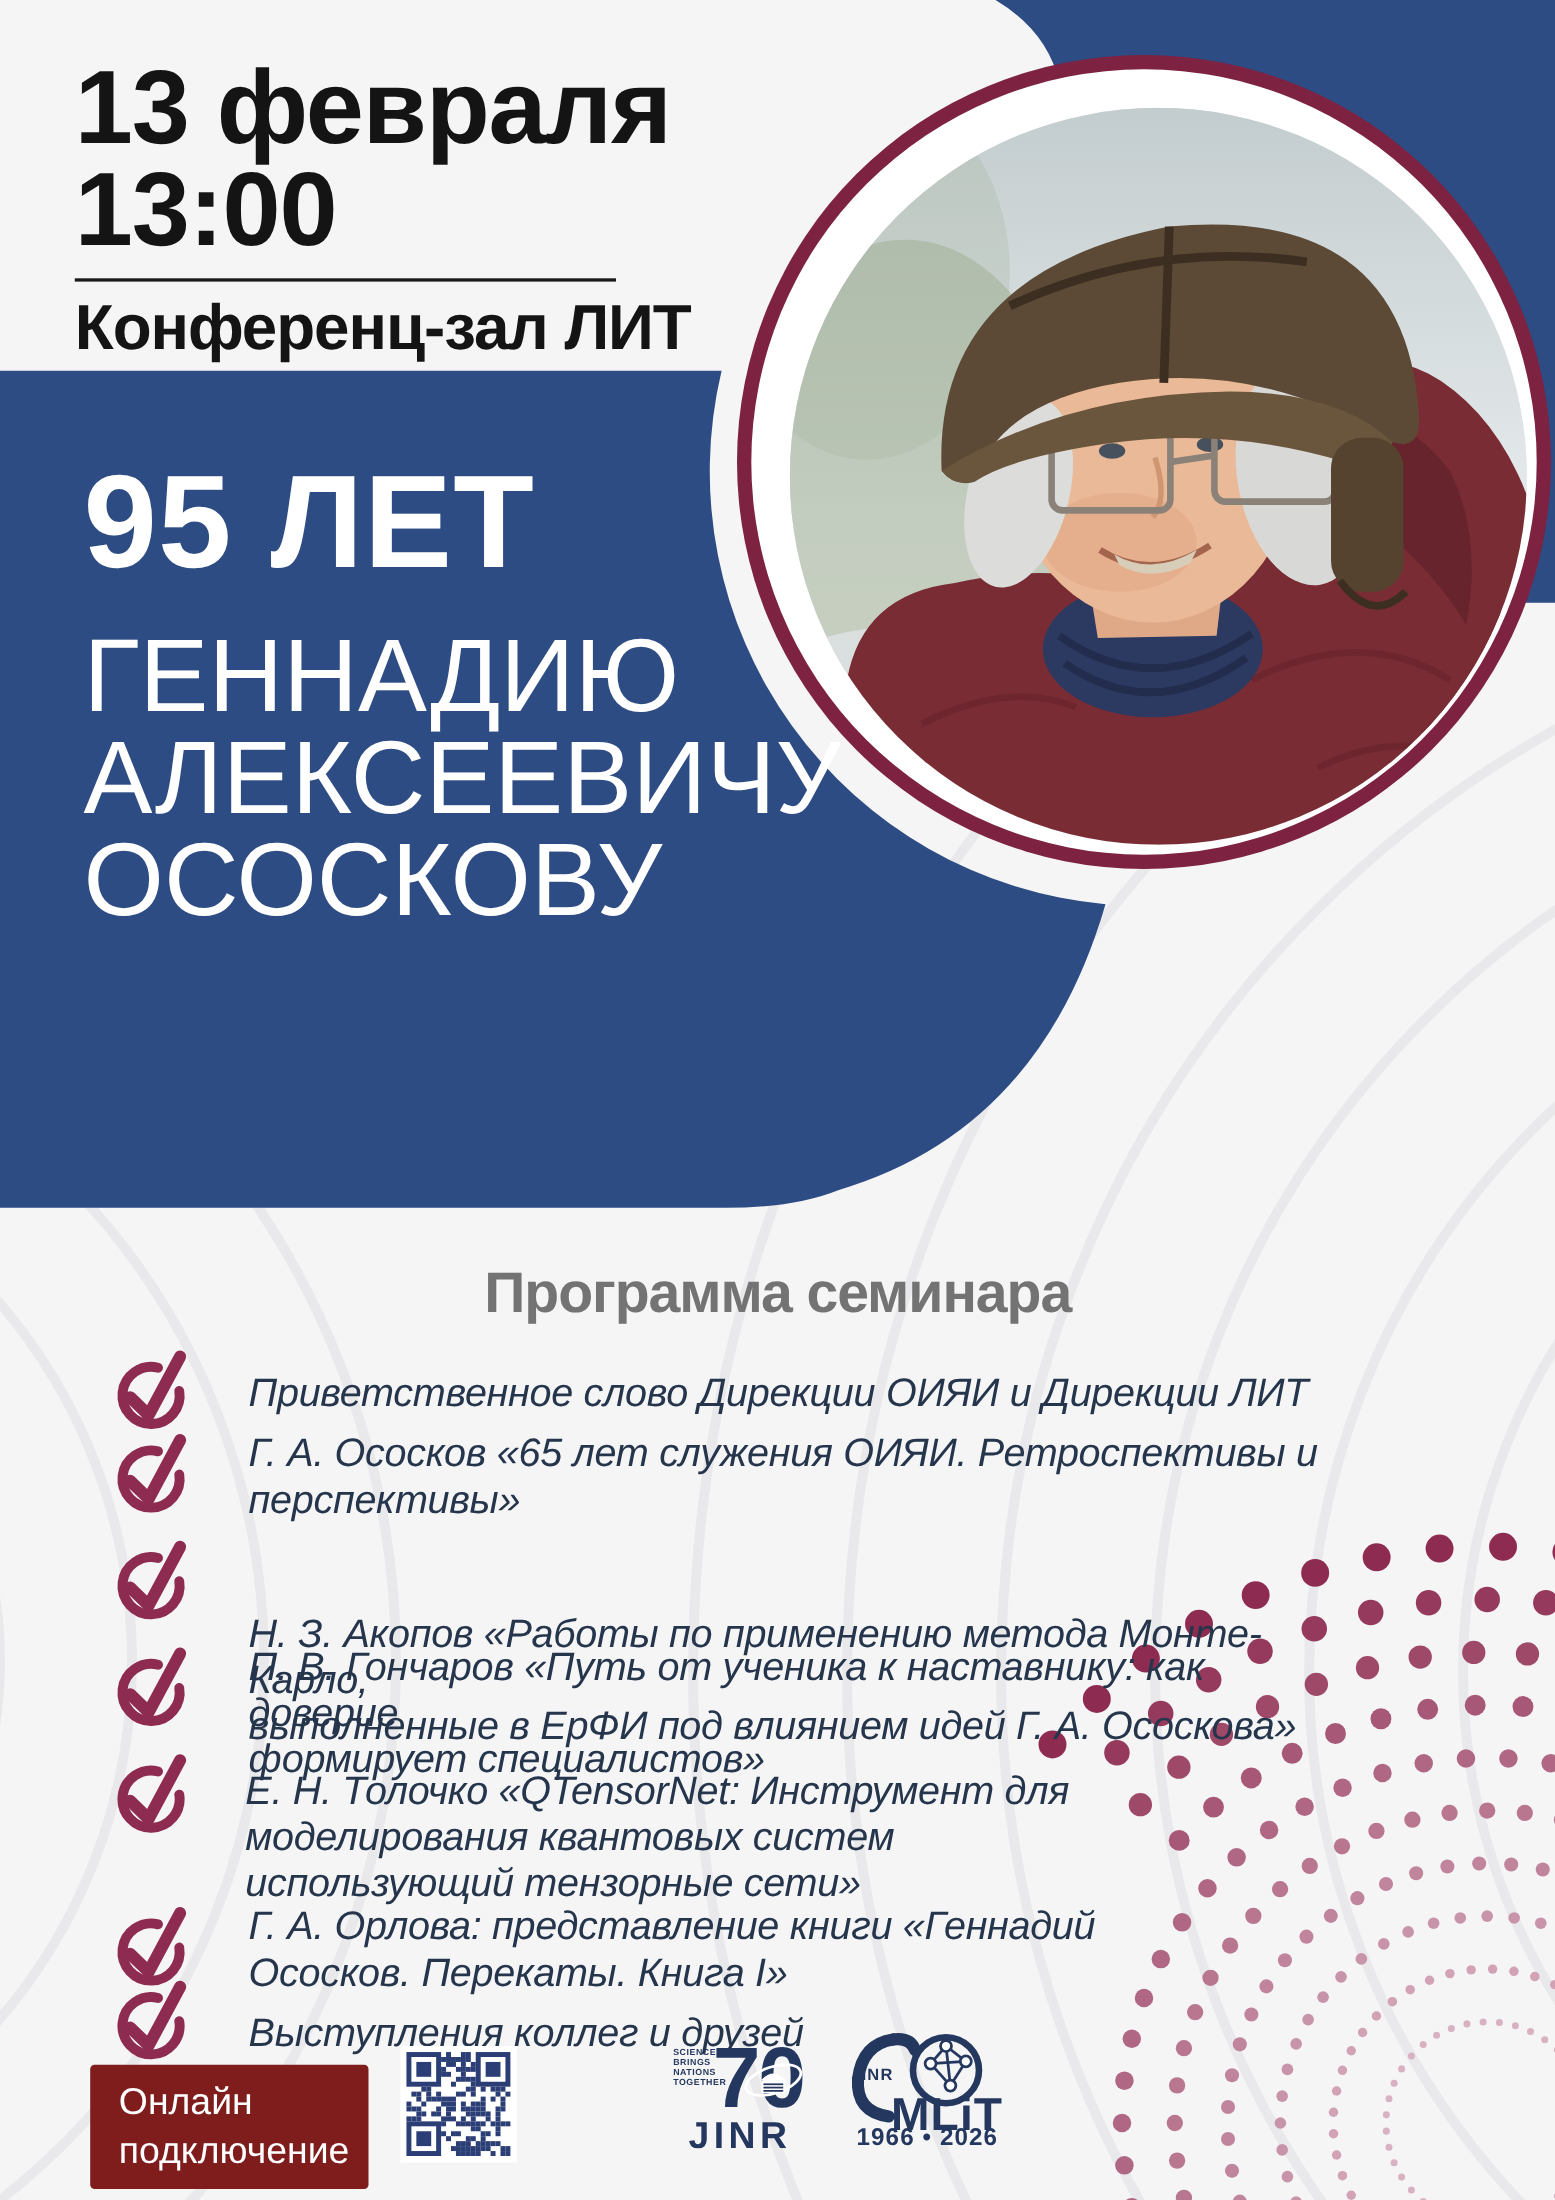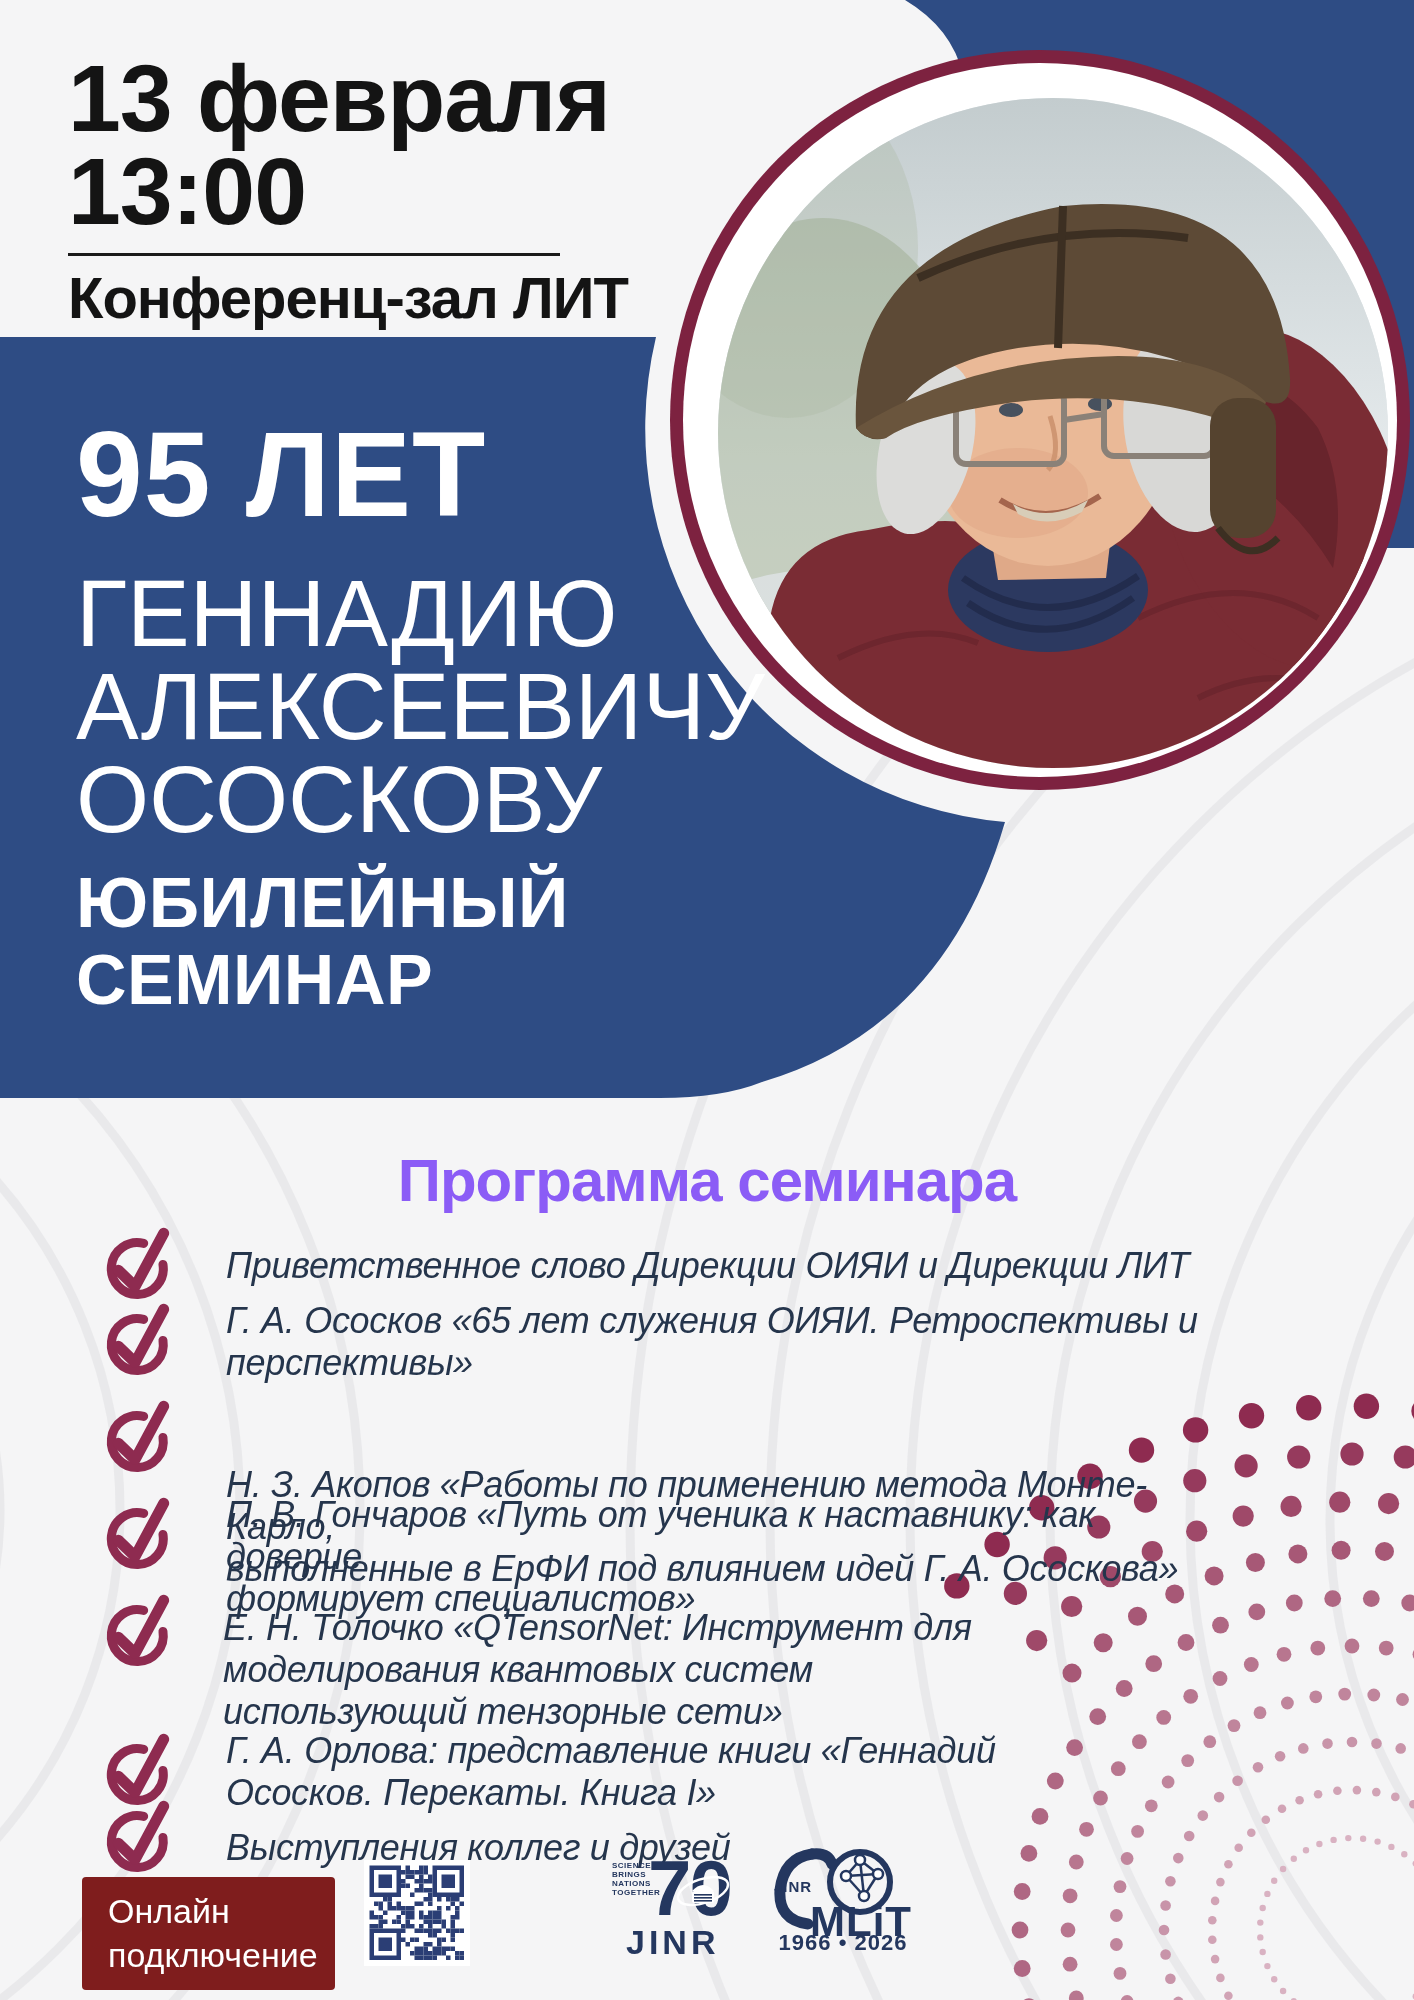--- a/index.html
+++ b/index.html
@@ -42,21 +42,21 @@
   
   .ring-outer{ left:670px; top:50px; width:740px; height:740px; border-radius:50%;
     background:var(--maroon); }
   .ring-white{ left:13px; top:13px; width:714px; height:714px; border-radius:50%;
     background:#fff; position:absolute;}
   .photo{ left:35px; top:35px; width:670px; height:670px; border-radius:50%;
     overflow:hidden; position:absolute; background:#dfe5e7;}
   
   .prog-heading{
     left:0; top:1146px; width:1414px; text-align:center;
-    font-size:60px; font-weight:800; color:#8b5cf6; letter-spacing:-1px;
+    font-size:52px; font-weight:800; color:#737373; letter-spacing:-1px;
   }
   .item-text{
     font-size:36px; line-height:42px; font-weight:500; color:var(--body);
     white-space:pre-line; letter-spacing:-0.3px;font-style:italic;
   }
   .check{ width:68px; height:80px; }
   
   .btn{
     left:82px; top:1877px; width:253px; height:113px; background:#7f1d1d;
     border-radius:4px; color:#fff; font-size:34px; line-height:44px;
@@ -264,22 +264,20 @@
 
   <div class="abs date">13 февраля
 13:00</div>
   <div class="abs rule"></div>
   <div class="abs venue">Конференц-зал ЛИТ</div>
 
   <div class="abs age">95 ЛЕТ</div>
   <div class="abs honoree">ГЕННАДИЮ
 АЛЕКСЕЕВИЧУ
 ОСОСКОВУ</div>
-  <div class="abs subtitle">ЮБИЛЕЙНЫЙ
-СЕМИНАР</div>
 
   <div class="abs ring-outer">
     <div class="ring-white">
       <div class="photo">
         <svg width="670" height="670" viewBox="0 0 670 670">
           <defs>
             <linearGradient id="sky" x1="0" y1="0" x2="0" y2="1">
               <stop offset="0" stop-color="#c3ccce"></stop>
                 <stop offset="0.55" stop-color="#e6ebed"></stop>
               <stop offset="1" stop-color="#f4f3f1"></stop>

